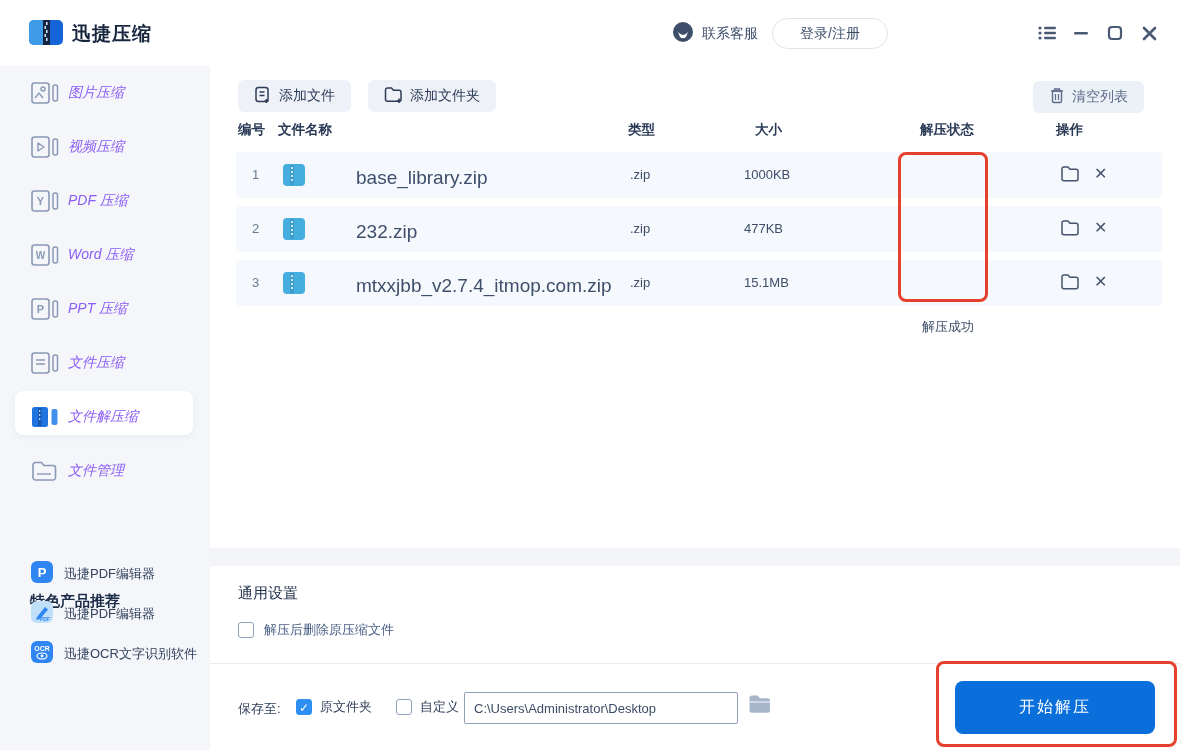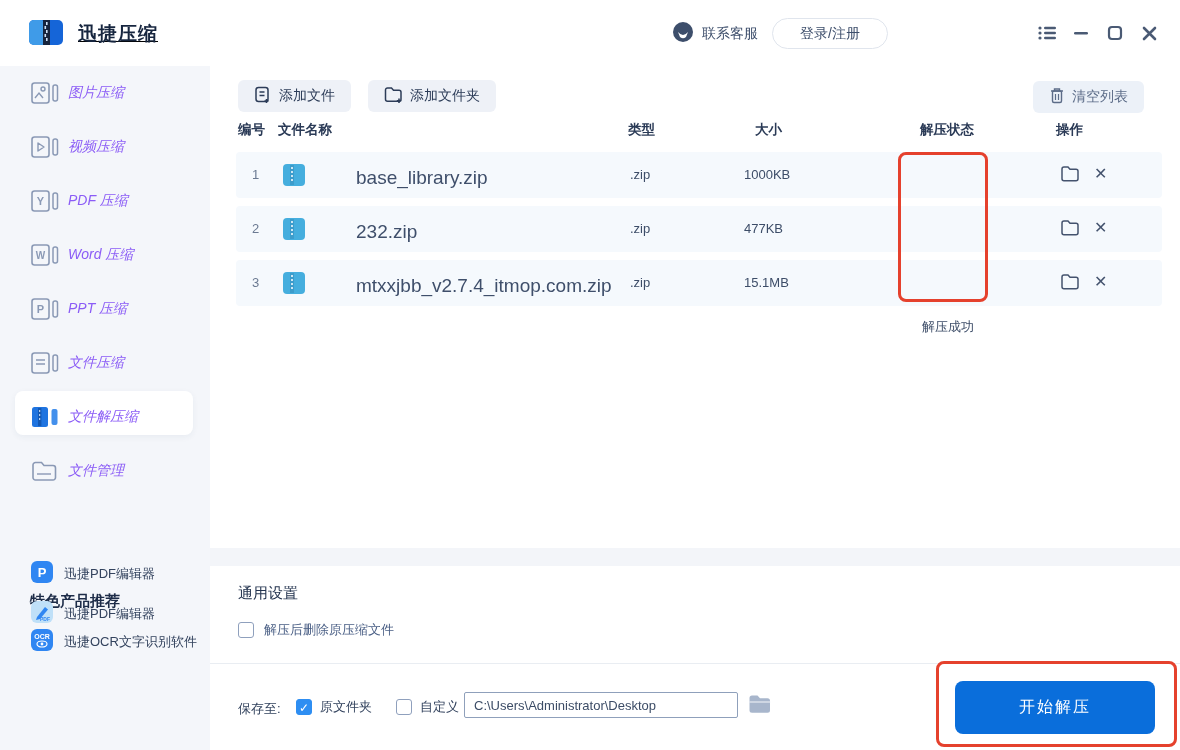--- a/index.html
+++ b/index.html
@@ -1,21 +1,21 @@
 <!DOCTYPE html>
 <html><head>
 <meta charset="utf-8">
 <style>
   * { margin:0; padding:0; box-sizing:border-box; }
   body { font-family:"Liberation Sans", sans-serif; background:#fff; }
   #app { position:relative; width:1180px; height:750px; background:#fff; overflow:hidden; }
 
   
   .titlebar { position:absolute; left:0; top:0; width:1180px; height:66px; background:#fff; }
-  .logo { position:absolute; left:28px; top:17px; display:flex; align-items:center; gap:14px;text-decoration:underline; }
+  .logo { position:absolute; left:28px; top:17px; display:flex; align-items:center; gap:8px; }
   .logo-title { font-size:19px; font-weight:bold; color:#17263f; letter-spacing:1px; }
   .contact { position:absolute; left:672px; top:21px; display:flex; align-items:center; gap:8px; cursor:pointer; }
   .contact-label { font-size:14px; color:#3d4e6b; }
   .login-btn { position:absolute; left:772px; top:18px; width:116px; height:31px; border:1px solid #e0e5ed; border-radius:16px; background:#fff; font-size:14px; color:#3d4e6b; display:flex; align-items:center; justify-content:center; cursor:pointer; }
   .winctl { position:absolute; top:22px; width:22px; height:22px; display:flex; align-items:center; justify-content:center; color:#4a5a74; cursor:pointer; }
 
   
   .sidebar { position:absolute; left:0; top:66px; width:210px; height:684px; background:#f4f6fa; }
   .nav-item { position:absolute; left:0; width:210px; height:54px; display:flex; align-items:center; cursor:pointer; }
   .nav-item .nicon { margin-left:30px; width:30px; height:24px; }
@@ -46,21 +46,21 @@
   .settings-check-row { position:absolute; left:28px; top:555px; display:flex; align-items:center; gap:10px; cursor:pointer; }
   .cbox { width:16px; height:16px; border:1px solid #8fa0bd; border-radius:3px; background:#fff; }
   .cbox.checked { background:#2e8ef2; border-color:#2e8ef2; color:#fff; font-size:12px; line-height:16px; text-align:center; }
   .settings-check-label { font-size:13px; color:#4a5f85; }
 
   
   .bottombar { position:absolute; left:210px; top:663px; width:970px; height:87px; background:#fff; border-top:1px solid #e9edf2; }
   .saveto-label { position:absolute; left:28px; top:36px; font-size:13px; color:#33435e; }
   .chk-item { position:absolute; top:34px; display:flex; align-items:center; gap:8px; cursor:pointer; }
   .chk-label { font-size:13px; color:#33435e; }
-  .path-input { position:absolute; left:254px; top:28px; width:274px; height:26px; border:1px solid #8fa0bb; border-radius:2px; background:#fff; font-family:"Liberation Sans", sans-serif; font-size:13px; color:#3c4c66; padding:0 9px; }
+  .path-input { position:absolute; left:254px; top:28px; width:274px; height:32px; border:1px solid #8fa0bb; border-radius:2px; background:#fff; font-family:"Liberation Sans", sans-serif; font-size:13px; color:#3c4c66; padding:0 9px; }
   .folder-btn { position:absolute; left:538px; top:30px; cursor:pointer; }
   .start-btn { position:absolute; left:745px; top:17px; width:200px; height:53px; background:#0a6edb; border-radius:8px; color:#fff; font-size:16px; letter-spacing:2px; display:flex; align-items:center; justify-content:center; cursor:pointer; }
 
   
   .red-rect { position:absolute; border:3px solid #e5412d; border-radius:8px; pointer-events:none; z-index:50; }
   .red-rect-status { left:898px; top:152px; width:90px; height:150px; }
   .red-rect-start  { left:936px; top:661px; width:241px; height:86px; }
 </style>
 </head>
 <body>
@@ -235,21 +235,21 @@
       <span class="picon">
         <svg width="24" height="24" viewBox="0 0 24 24">
           <rect x="1" y="1" width="22" height="22" rx="6" fill="#bfe0f8"></rect>
           <path d="M7 17 L15 7 l3 2.4 L10 19 l-4 1 z" fill="#2f86f2"></path>
           <text x="15" y="21" font-size="5" text-anchor="middle" fill="#2f86f2" font-family="Liberation Sans, sans-serif" font-weight="bold">PDF</text>
         </svg>
       </span>
       <span class="plabel">迅捷PDF编辑器</span>
     </div>
 
-    <div class="product" style="top:556px">
+    <div class="product" style="top:568px">
       <span class="picon">
         <svg width="24" height="24" viewBox="0 0 24 24">
           <rect x="1" y="1" width="22" height="22" rx="6" fill="#2f86f2"></rect>
           <text x="12" y="11" font-size="7" text-anchor="middle" fill="#fff" font-family="Liberation Sans, sans-serif" font-weight="bold">OCR</text>
           <ellipse cx="12" cy="16" rx="5" ry="3" fill="none" stroke="#fff" stroke-width="1.2"></ellipse>
           <circle cx="12" cy="16" r="1.4" fill="#fff"></circle>
         </svg>
       </span>
       <span class="plabel">迅捷OCR文字识别软件</span>
     </div>

